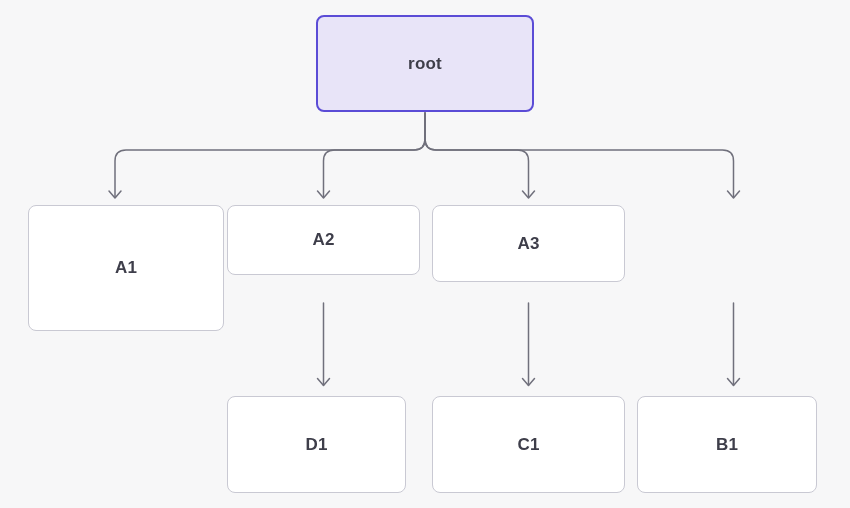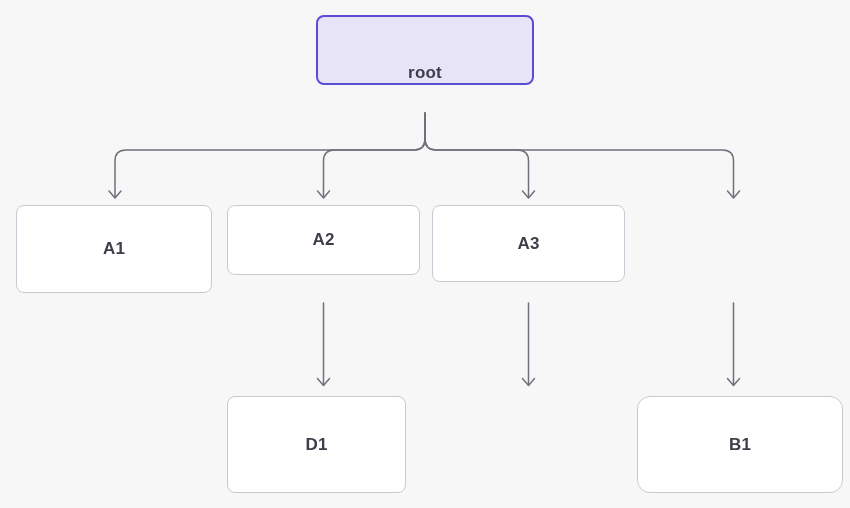--- a/index.html
+++ b/index.html
@@ -49,28 +49,28 @@
   .node-label {
     font-size: 17px;
     font-weight: 700;
     color: var(--node-text);
     letter-spacing: 0.2px;
   }
   .node.root {
     background: var(--root-fill);
     border: 2px solid var(--root-border);
   }
-  .n-root { left: 316px; top: 15px;  width: 218px; height: 70px; align-items: flex-end; }
-  .n-a1   { left: 16px;  top: 205px; width: 196px; height: 88px; }
+  .n-root { left: 316px; top: 15px;  width: 218px; height: 97px; }
+  .n-a1   { left: 28px;  top: 205px; width: 196px; height: 126px; }
   .n-a2   { left: 227px; top: 205px; width: 193px; height: 70px; }
   .n-a3   { left: 432px; top: 205px; width: 193px; height: 77px; }
   .n-a4   { left: 637px; top: 205px; width: 193px; height: 97px; }
   .n-d1   { left: 227px; top: 396px; width: 179px; height: 97px; }
   .n-c1   { left: 432px; top: 396px; width: 193px; height: 97px; }
-  .n-b1   { left: 637px; top: 396px; width: 206px; height: 97px; border-radius: 13px; }
+  .n-b1   { left: 637px; top: 396px; width: 180px; height: 97px; }
 </style>
 </head>
 <body>
 
 <div class="canvas">
 
   <svg class="edges-layer" viewBox="0 0 850 508" xmlns="http://www.w3.org/2000/svg">
 
     <path class="edge" d="M425 113 V139 Q425 150 414 150 H126 Q115 150 115 161 V197"></path>
     <path class="edge" d="M109 191 L115 198 L121 191"></path>
@@ -108,18 +108,21 @@
 
   <div class="node n-a3">
     <span class="node-label">A3</span>
   </div>
 
 
   <div class="node n-d1">
     <span class="node-label">D1</span>
   </div>
 
+  <div class="node n-c1">
+    <span class="node-label">C1</span>
+  </div>
 
   <div class="node n-b1">
     <span class="node-label">B1</span>
   </div>
 
 </div>
 
 </body></html>

